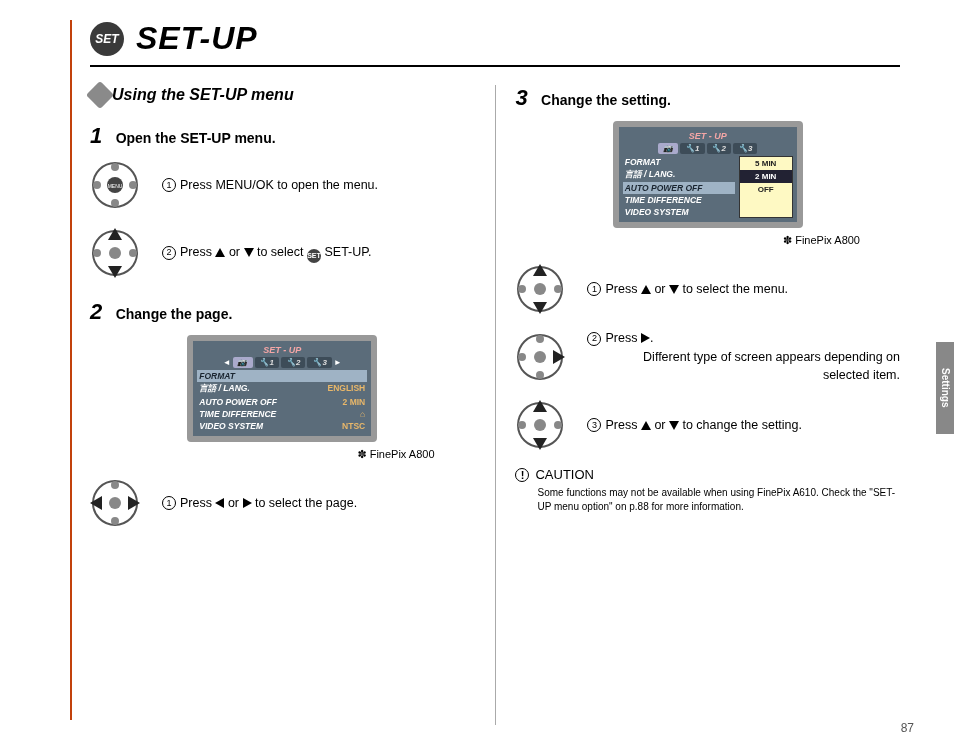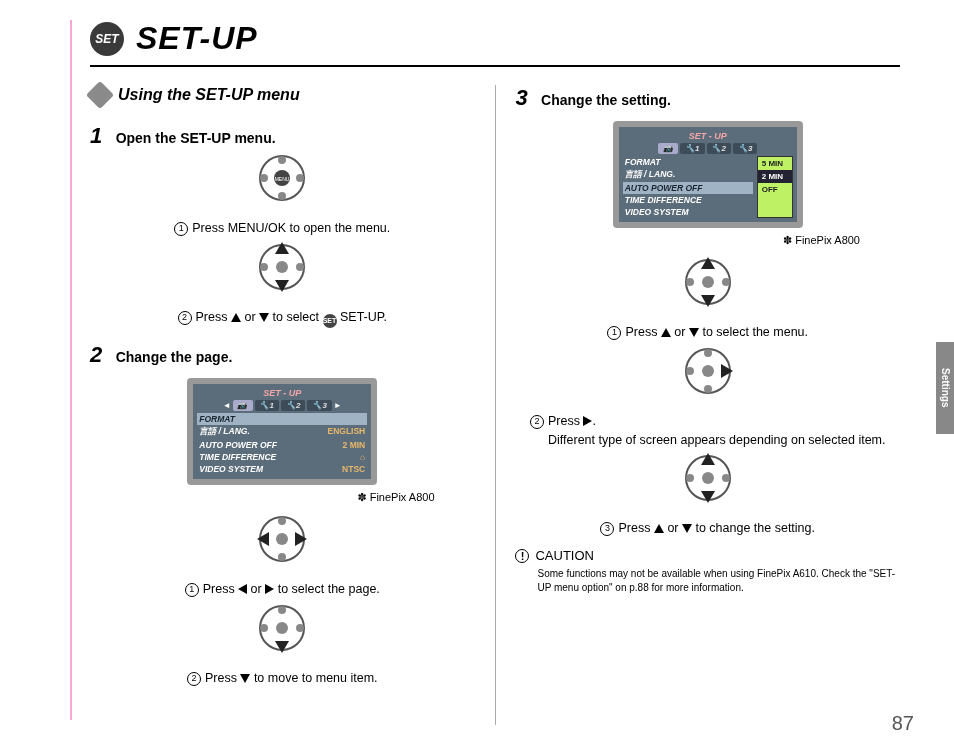--- a/index.html
+++ b/index.html
@@ -11,21 +11,21 @@
     background: #fff;
     position: relative;
     color: #000;
   }
   .page {
     position: absolute;
     left: 70px;
     top: 20px;
     width: 830px;
     height: 700px;
-    border-left: 2px solid #f9a8d4;
+    border-left: 2px solid #c2410c;
     padding-left: 18px;
   }
   .header {
     display: flex;
     align-items: center;
     gap: 12px;
     border-bottom: 2px solid #000;
     padding-bottom: 8px;
     margin-bottom: 18px;
     width: 100%;
@@ -51,21 +51,21 @@
   }
   .col {
     width: 395px;
     position: relative;
   }
   .divider {
     width: 1px;
     background: #aaa;
     height: 640px;
   }
-  .sub-row { display:flex; align-items:center; gap:8px; margin-bottom: 18px;}
+  .sub-row { display:flex; align-items:center; gap:2px; margin-bottom: 18px;}
   .hex {
     width: 20px; height: 20px;
     background: #8a8a8a;
     transform: rotate(45deg);
     border-radius: 3px;
     flex-shrink:0;
   }
   .section-heading {
     font-size: 16px;
     font-weight: bold;
@@ -80,24 +80,23 @@
   }
   .step-title {
     font-size: 14px;
     font-weight: bold;
     display:inline-block;
   }
   .step-block { margin-bottom: 14px; }
   .instr-row {
     display: flex;
     align-items: center;
-    gap: 16px;
+    gap: 22px;
     margin: 4px 0 4px 0;
     min-height: 64px;
-    flex-direction: column;
   }
   .dpad {
     width: 50px; height: 50px;
     flex-shrink:0;
     position: relative;
   }
   .dpad svg { width: 50px; height: 50px; }
   .circnum {
     display:inline-flex;
     width: 14px; height: 14px;
@@ -141,39 +140,39 @@
   .lcd2 { width:190px; margin:0 auto 6px auto; border:6px solid #999; background:#5b6c7a;border-radius:4px;color:#fff;font-size:9px;font-weight:bold;font-style:italic;padding:4px;}
   .lcd2 .lcd-title { text-align:center;color:#f4a6a6;font-size:9px;margin-bottom:2px;}
   .lcd2 .tabrow { font-size:8px;color:#ddd;margin-bottom:2px;display:flex;gap:2px;justify-content:center;}
   .lcd2 .tabrow .tab { background:#3d4c58;padding:1px 5px;border-radius:2px;}
   .lcd2 .tabrow .tab.on { background:#aac;color:#223;}
   .lcd2 .split { display:flex; }
   .lcd2 .leftmenu { flex:1; }
   .lcd2 .leftmenu .line { padding:1px 2px;font-size:8.5px;}
   .lcd2 .leftmenu .line.sel { background:#9fb3c5;color:#1a2530;}
   .lcd2 .popup {
-    width: 36px;
-    background:#bef264;color:#222;font-style:normal;font-size:8px;
-    border:1px solid #333; margin-left:4px;
+    width: 54px;
+    background:#fef9c3;color:#222;font-style:normal;font-size:8px;
+    border:1px solid #333; margin-left:4px;text-align:center;
   }
   .lcd2 .popup div { padding:2px 4px; }
   .lcd2 .popup .psel { background:#223;color:#fff;}
   .caption { text-align:right; font-size:11px; margin: 4px 40px 10px 0;}
   .ast { font-family: serif;}
   .caution-row { display:flex; align-items:center; gap:6px; margin-top:10px;}
   .excl {
     width:14px;height:14px;border-radius:50%;border:1.5px solid #000;
     display:inline-flex;align-items:center;justify-content:center;
     font-size:11px;font-weight:bold;
   }
   .caution-title { font-weight:normal; font-size:13px;}
   .caution-body { font-size:10px; margin:4px 0 0 22px; line-height:1.4;}
   .pagenum {
     position:absolute; right: 40px; bottom: 20px;
-    font-size: 20px; color:#555;
+    font-size: 12px; color:#555;
   }
   .side-tab {
     position:absolute;
     right: 0px; top: 342px;
     width: 18px; height: 92px;
     background:#888;
     color:#fff;
     font-size:10px;
     font-weight:bold;
     writing-mode: vertical-rl;
@@ -284,35 +283,20 @@
                 <circle cx="25" cy="43" r="4" fill="#888"></circle>
                 <polygon points="0,25 12,18 12,32" fill="#222"></polygon>
                 <polygon points="50,25 38,18 38,32" fill="#222"></polygon>
               </svg>
           </div>
           <div class="instr-text">
             <span class="circnum">1</span><span>Press </span><span class="tri tri-left"></span><span> or </span><span class="tri tri-right"></span><span> to select the page.</span>
           </div>
         </div>
 
-        <div class="instr-row">
-          <div class="dpad">
-            <svg viewBox="0 0 50 50">
-                <circle cx="25" cy="25" r="22" fill="none" stroke="#555" stroke-width="2"></circle>
-                <circle cx="25" cy="25" r="6" fill="#888"></circle>
-                <circle cx="25" cy="7" r="4" fill="#888"></circle>
-                <polygon points="25,50 32,38 18,38" fill="#222"></polygon>
-                <circle cx="7" cy="25" r="4" fill="#888"></circle>
-                <circle cx="43" cy="25" r="4" fill="#888"></circle>
-              </svg>
-          </div>
-          <div class="instr-text">
-            <span class="circnum">2</span><span>Press </span><span class="tri tri-down"></span><span> to move to menu item.</span>
-          </div>
-        </div>
 
       </div>
     </div>
 
     <div class="divider"></div>
 
     <div class="col">
 
       <div class="step-block">
         <span class="stepnum">3</span>

